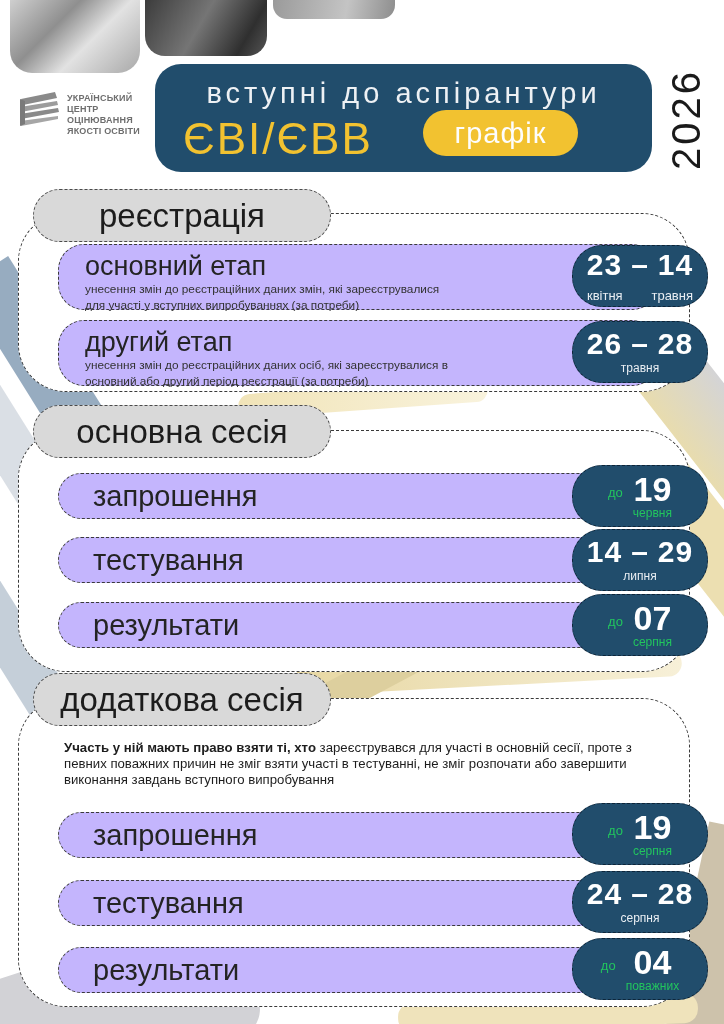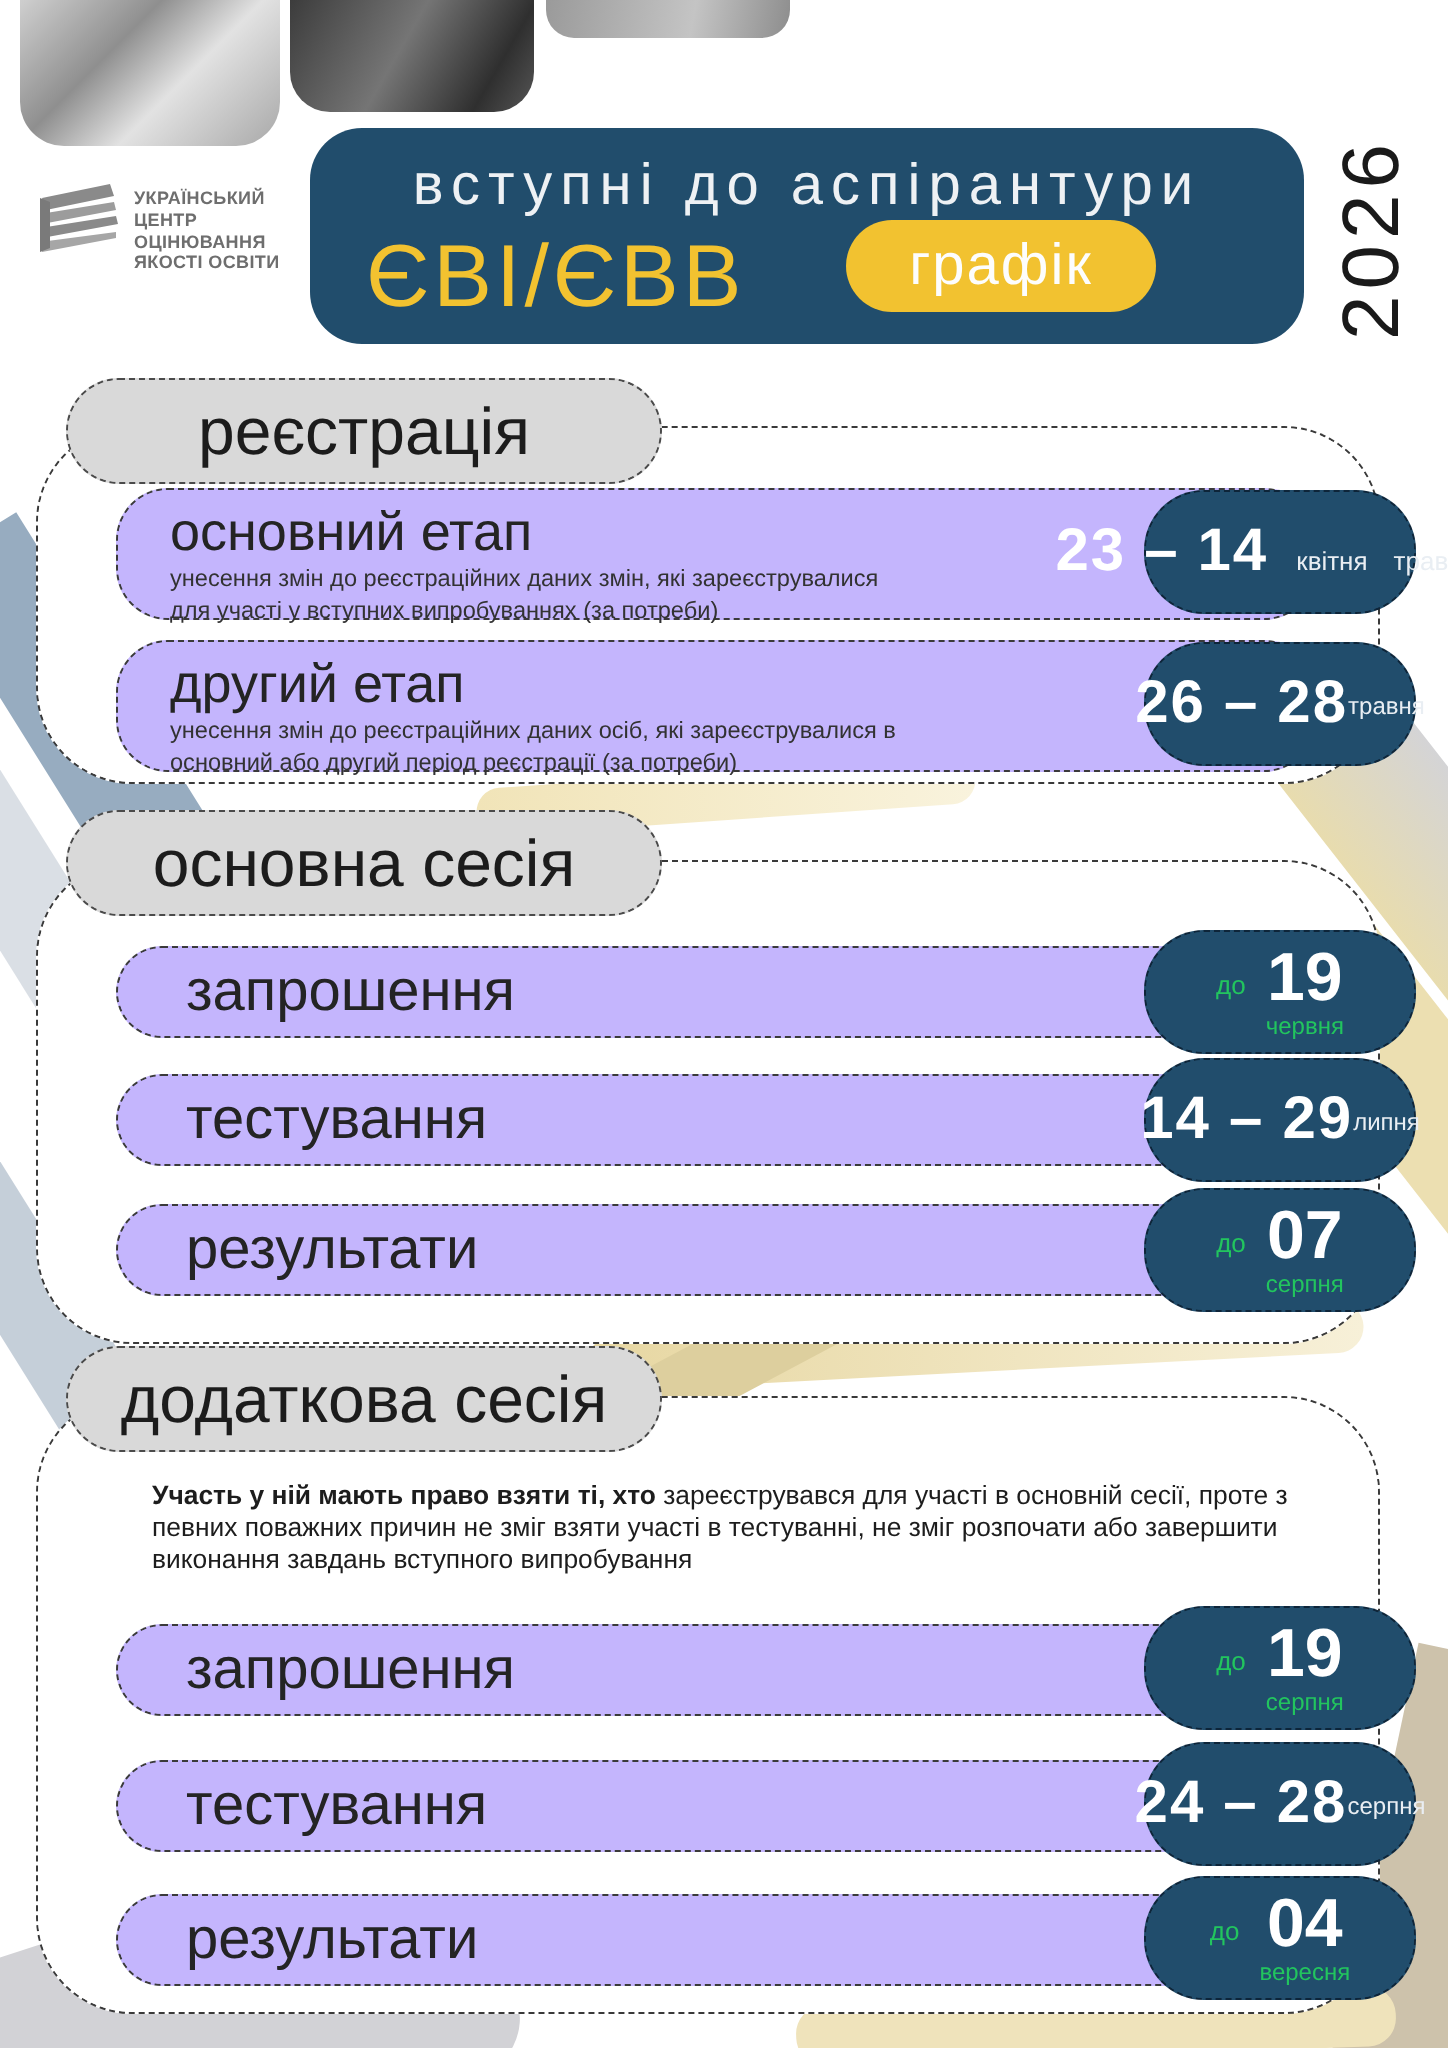--- a/index.html
+++ b/index.html
@@ -40,32 +40,32 @@
   .row{position:absolute;left:58px;width:600px;background:#c4b5fd;border:1.4px dashed #3a3a3a;
         border-radius:26px;z-index:2;box-sizing:border-box;}
   .row.simple{height:46px;display:flex;align-items:center;padding-left:34px;}
   .row.simple .label{font-size:29px;color:#242424;}
   .row.detail{height:66px;padding:7px 0 0 26px;}
   .row.detail .label{display:block;font-size:27px;color:#242424;line-height:1.05;}
   .row.detail .desc{display:block;font-size:11.8px;color:#323232;line-height:1.08;margin-top:3px;}
 
   .badge{position:absolute;left:572px;width:136px;height:62px;background:var(--navy,#214D6C);
         border:1.5px dashed rgba(8,24,40,.75);border-radius:30px;z-index:4;color:#fff;
-        box-sizing:border-box;display:flex;flex-direction:row;align-items:center;justify-content:center;}
+        box-sizing:border-box;display:flex;flex-direction:column;align-items:center;justify-content:center;}
   .range-line{display:flex;align-items:center;gap:9px;font-size:30px;font-weight:700;line-height:1;letter-spacing:1px;}
   .months-two{width:100%;display:flex;justify-content:space-between;padding:0 14px;box-sizing:border-box;
         font-size:13px;margin-top:8px;color:#e9eef3;gap:13px;}
   .month-center{font-size:12px;margin-top:2px;color:#e9eef3;}
   .badge.due{flex-direction:row;gap:10px;}
   .badge.due .prefix{font-size:13px;margin-top:-8px;color:#22c55e;}
   .badge.due .stack{display:flex;flex-direction:column;align-items:center;}
   .badge.due .day{font-size:34px;font-weight:700;line-height:1;}
   .badge.due .month{font-size:12px;color:#22c55e;}
 
-  .intro{position:absolute;left:76px;width:598px;z-index:2;font-size:13.2px;line-height:1.2;color:#1d1d1d;}
+  .intro{position:absolute;left:64px;width:598px;z-index:2;font-size:13.2px;line-height:1.2;color:#1d1d1d;}
   .intro b{font-weight:700;}
 </style>
 </head>
 <body>
 
 <div id="page" style="--navy: #214D6C; --yellow: #F2C230;">
 
   <div class="ribbon" style="left:-65px;top:332px;width:210px;height:56px;background:#97ACC0;transform:rotate(58deg);"></div>
   <div class="ribbon" style="left:-80px;top:438px;width:200px;height:48px;background:#d3d9e0;transform:rotate(58deg);opacity:.85;"></div>
   <div class="ribbon" style="left:-70px;top:625px;width:170px;height:46px;background:#b6c3d0;transform:rotate(58deg);opacity:.8;"></div>
@@ -221,17 +221,17 @@
     <div class="month-center">серпня</div>
   </div>
 
   <div class="row simple" style="top:947px;">
     <span class="label">результати</span>
   </div>
   <div class="badge due" style="top:938px;">
     <span class="prefix">до</span>
     <span class="stack">
       <span class="day">04</span>
-      <span class="month">вересня</span>
+      <span class="month">поважних</span>
     </span>
   </div>
 
 </div>
 
 </body></html>

